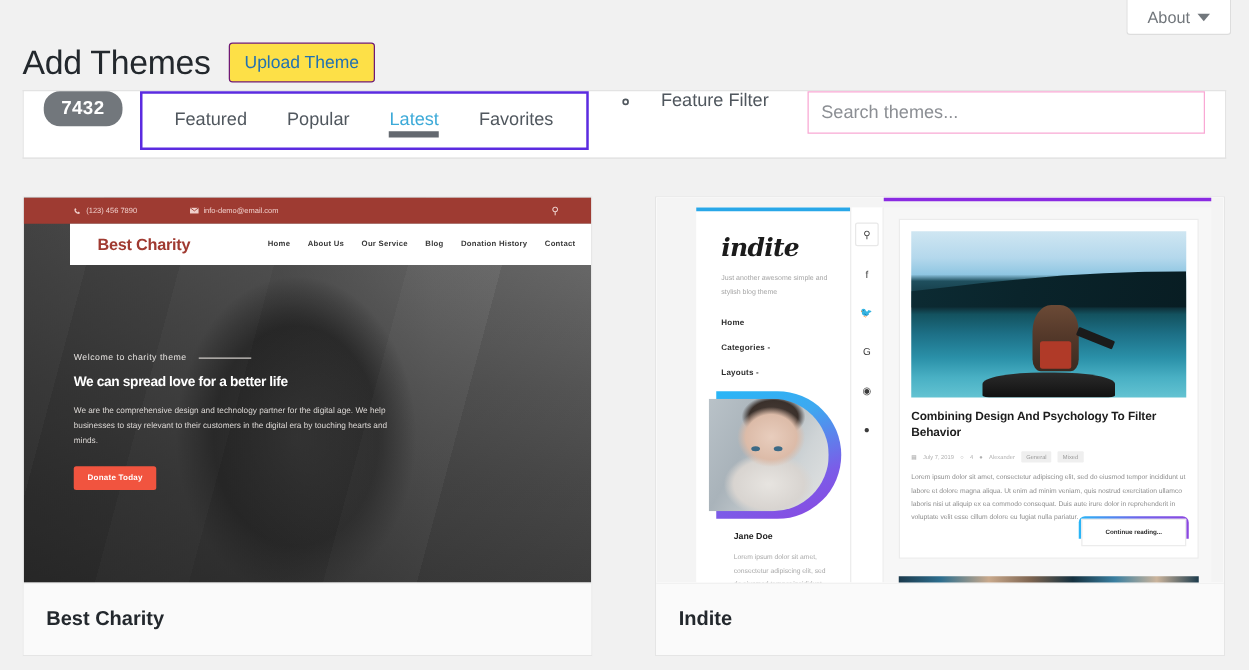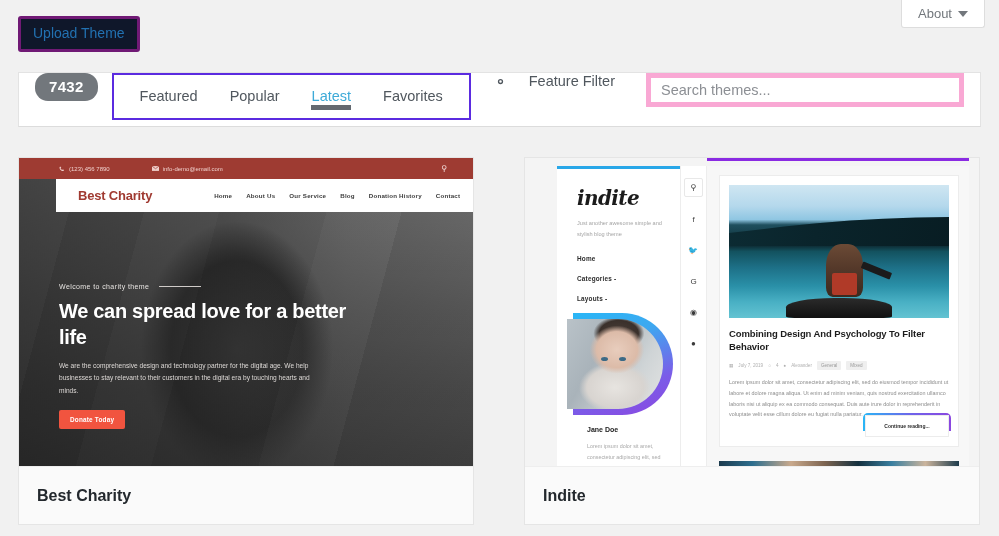--- a/index.html
+++ b/index.html
@@ -34,22 +34,22 @@
   
   .page-head {
     position: absolute; left: 18px; top: 16px;
     display: flex; align-items: center; gap: 14px;
   }
   .page-title {
     font-size: 27px; font-weight: 400; color: #23282d;
     line-height: 1.2; letter-spacing: -0.2px;
   }
   .upload-btn {
-    background: #0f172a;
-    border: 3px solid #701a75;
+    background: #fde047;
+    border: 1px solid #701a75;
     border-radius: 3px;
     color: #2271b1;
     font-size: 14px;
     padding: 6px 12px 7px;
     cursor: pointer;
     line-height: 1.2;
   }
 
   
   .filter-bar {
@@ -96,21 +96,21 @@
   .feature-filter {
     display: flex; align-items: center; gap: 21px;
     margin-left: 22px;
     font-size: 14.5px; color: #50575e;
     cursor: pointer;
   }
   .gear { width: 15px; height: 15px; display: block; }
   .search-box {
     margin-left: auto; margin-right: 16px;
     width: 318px; height: 34px;
-    border: 5px solid #f9a8d4;
+    border: 1px solid #f9a8d4;
     background: #fff;
     display: flex; align-items: center;
     padding: 0 10px;
     font-size: 14.5px; color: #8c8f94;
   }
 
   
   .grid {
     position: absolute; left: 18px; top: 157px;
     width: 963px;
@@ -186,21 +186,21 @@
     font-size: 6.2px; color: #3b3b3b; font-weight: bold; letter-spacing: .2px;
   }
   .ch-hero { position: absolute; left: 40px; top: 125px; width: 300px; }
   .ch-welcome {
     font-size: 7px; color: #e6e3e0; letter-spacing: .4px;
     display: flex; align-items: center; gap: 10px;
   }
   .ch-welcome .rule { width: 42px; height: 1px; background: #cfcbc8; display:block; }
   .ch-h1 {
     margin-top: 9px;
-    font-size: 20px; font-weight: bold; color: #fff;
+    font-size: 11px; font-weight: bold; color: #fff;
     line-height: 1.28; letter-spacing: -0.3px;
   }
   .ch-p {
     margin-top: 10px;
     font-size: 6.6px; color: #ddd9d6; line-height: 1.85; width: 255px;
   }
   .ch-cta {
     margin-top: 13px;
     display: inline-block;
     background: #f1543f;
@@ -369,20 +369,21 @@
 </style>
 </head>
 <body>
 
 <div class="help-btn">
   <span>About</span>
   <span class="caret"></span>
 </div>
 
 <div class="page-head">
+  <h1 class="page-title">Add Themes</h1>
   <button class="upload-btn">Upload Theme</button>
 </div>
 
 <div class="filter-bar">
 
   <div class="count-badge">7432</div>
 
   <div class="tabs-wrap">
     <div class="tab">Featured</div>
     <div class="tab">Popular</div>

